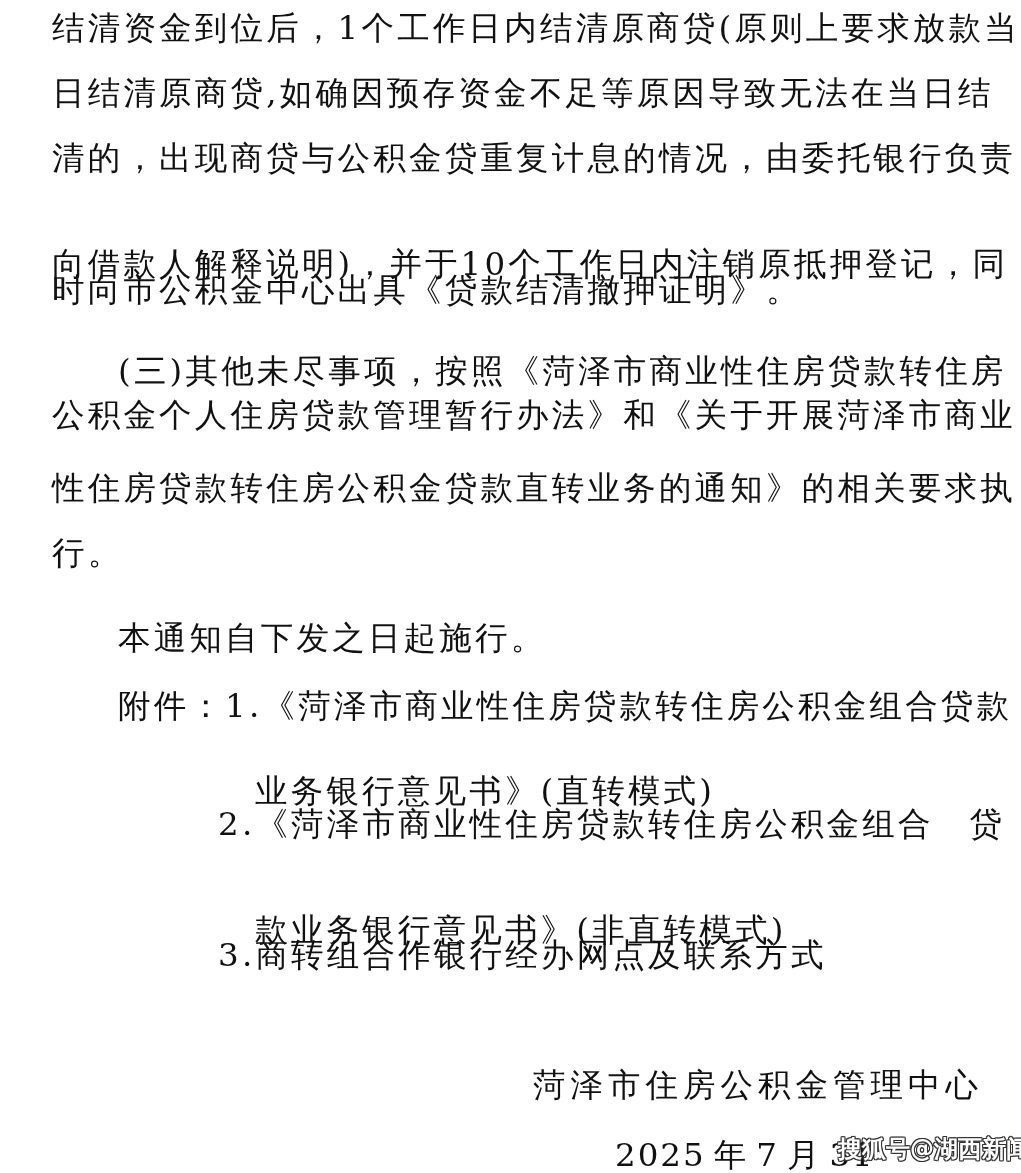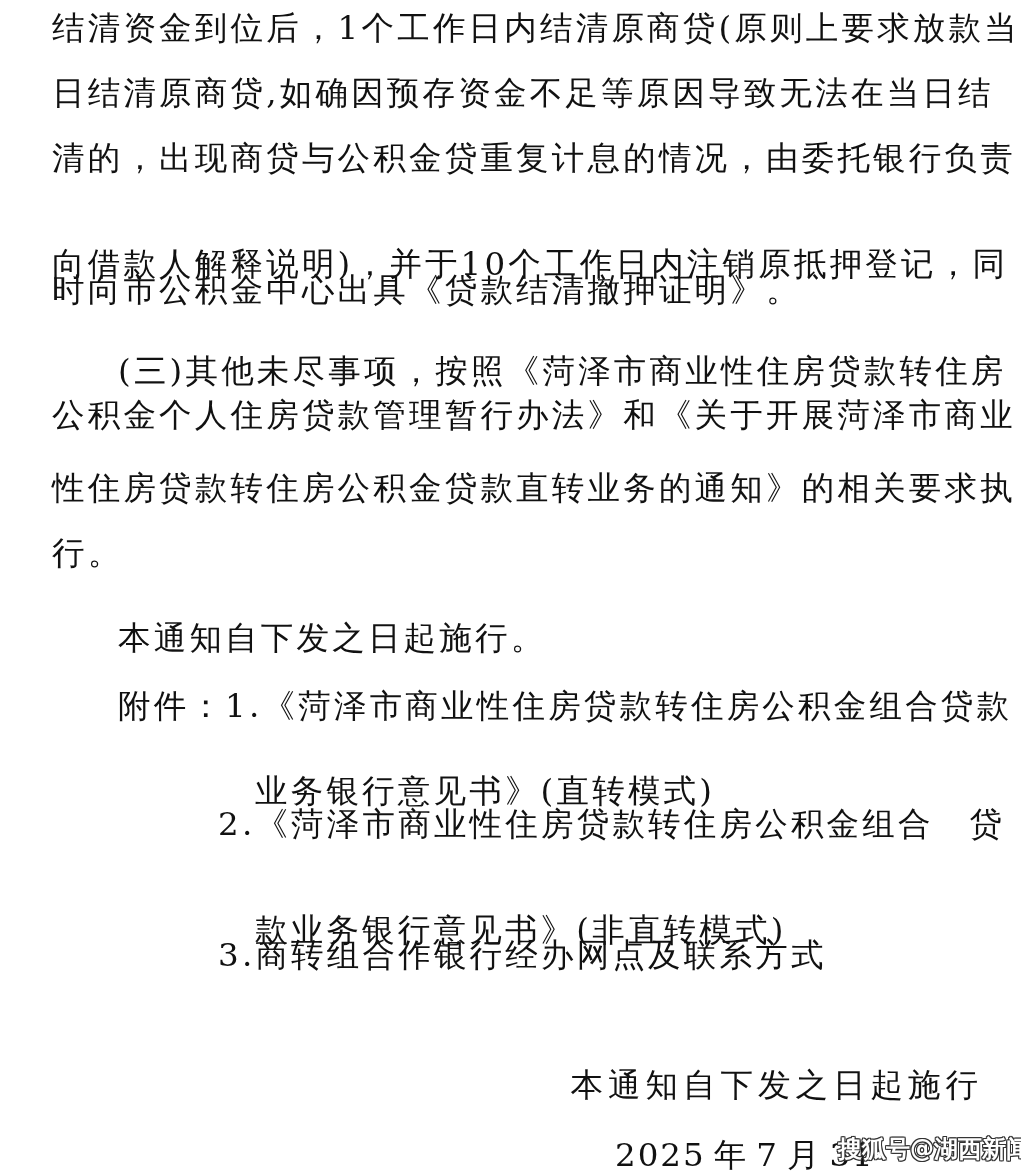--- a/index.html
+++ b/index.html
@@ -72,19 +72,19 @@
 
   <div class="line indent-att-item" style="top:804px;text-align:right;">
     <span>2.</span><span>《菏泽市商业性住房贷款转住房公积金组合　贷</span>
   </div>
   <div class="line indent-att-cont" style="top:910px;">款业务银行意见书》(非直转模式)</div>
 
   <div class="line indent-att-item" style="top:935px;">
     <span>3.</span><span>商转组合作银行经办网点及联系方式</span>
   </div>
 
-  <div class="line sig-org" style="top:1065px;">本通知自下发之日起施行</div>
+  <div class="line sig-org" style="top:1065px;">菏泽市住房公积金管理中心</div>
   <div class="line sig-date" style="top:1135px;">
     <span class="date-part">2025</span><span class="date-part">年</span><span class="date-part">7</span><span class="date-part">月</span><span>31</span>
   </div>
 
   <div class="watermark">搜狐号@湖西新闻</div>
 </div>
 
 </body></html>

